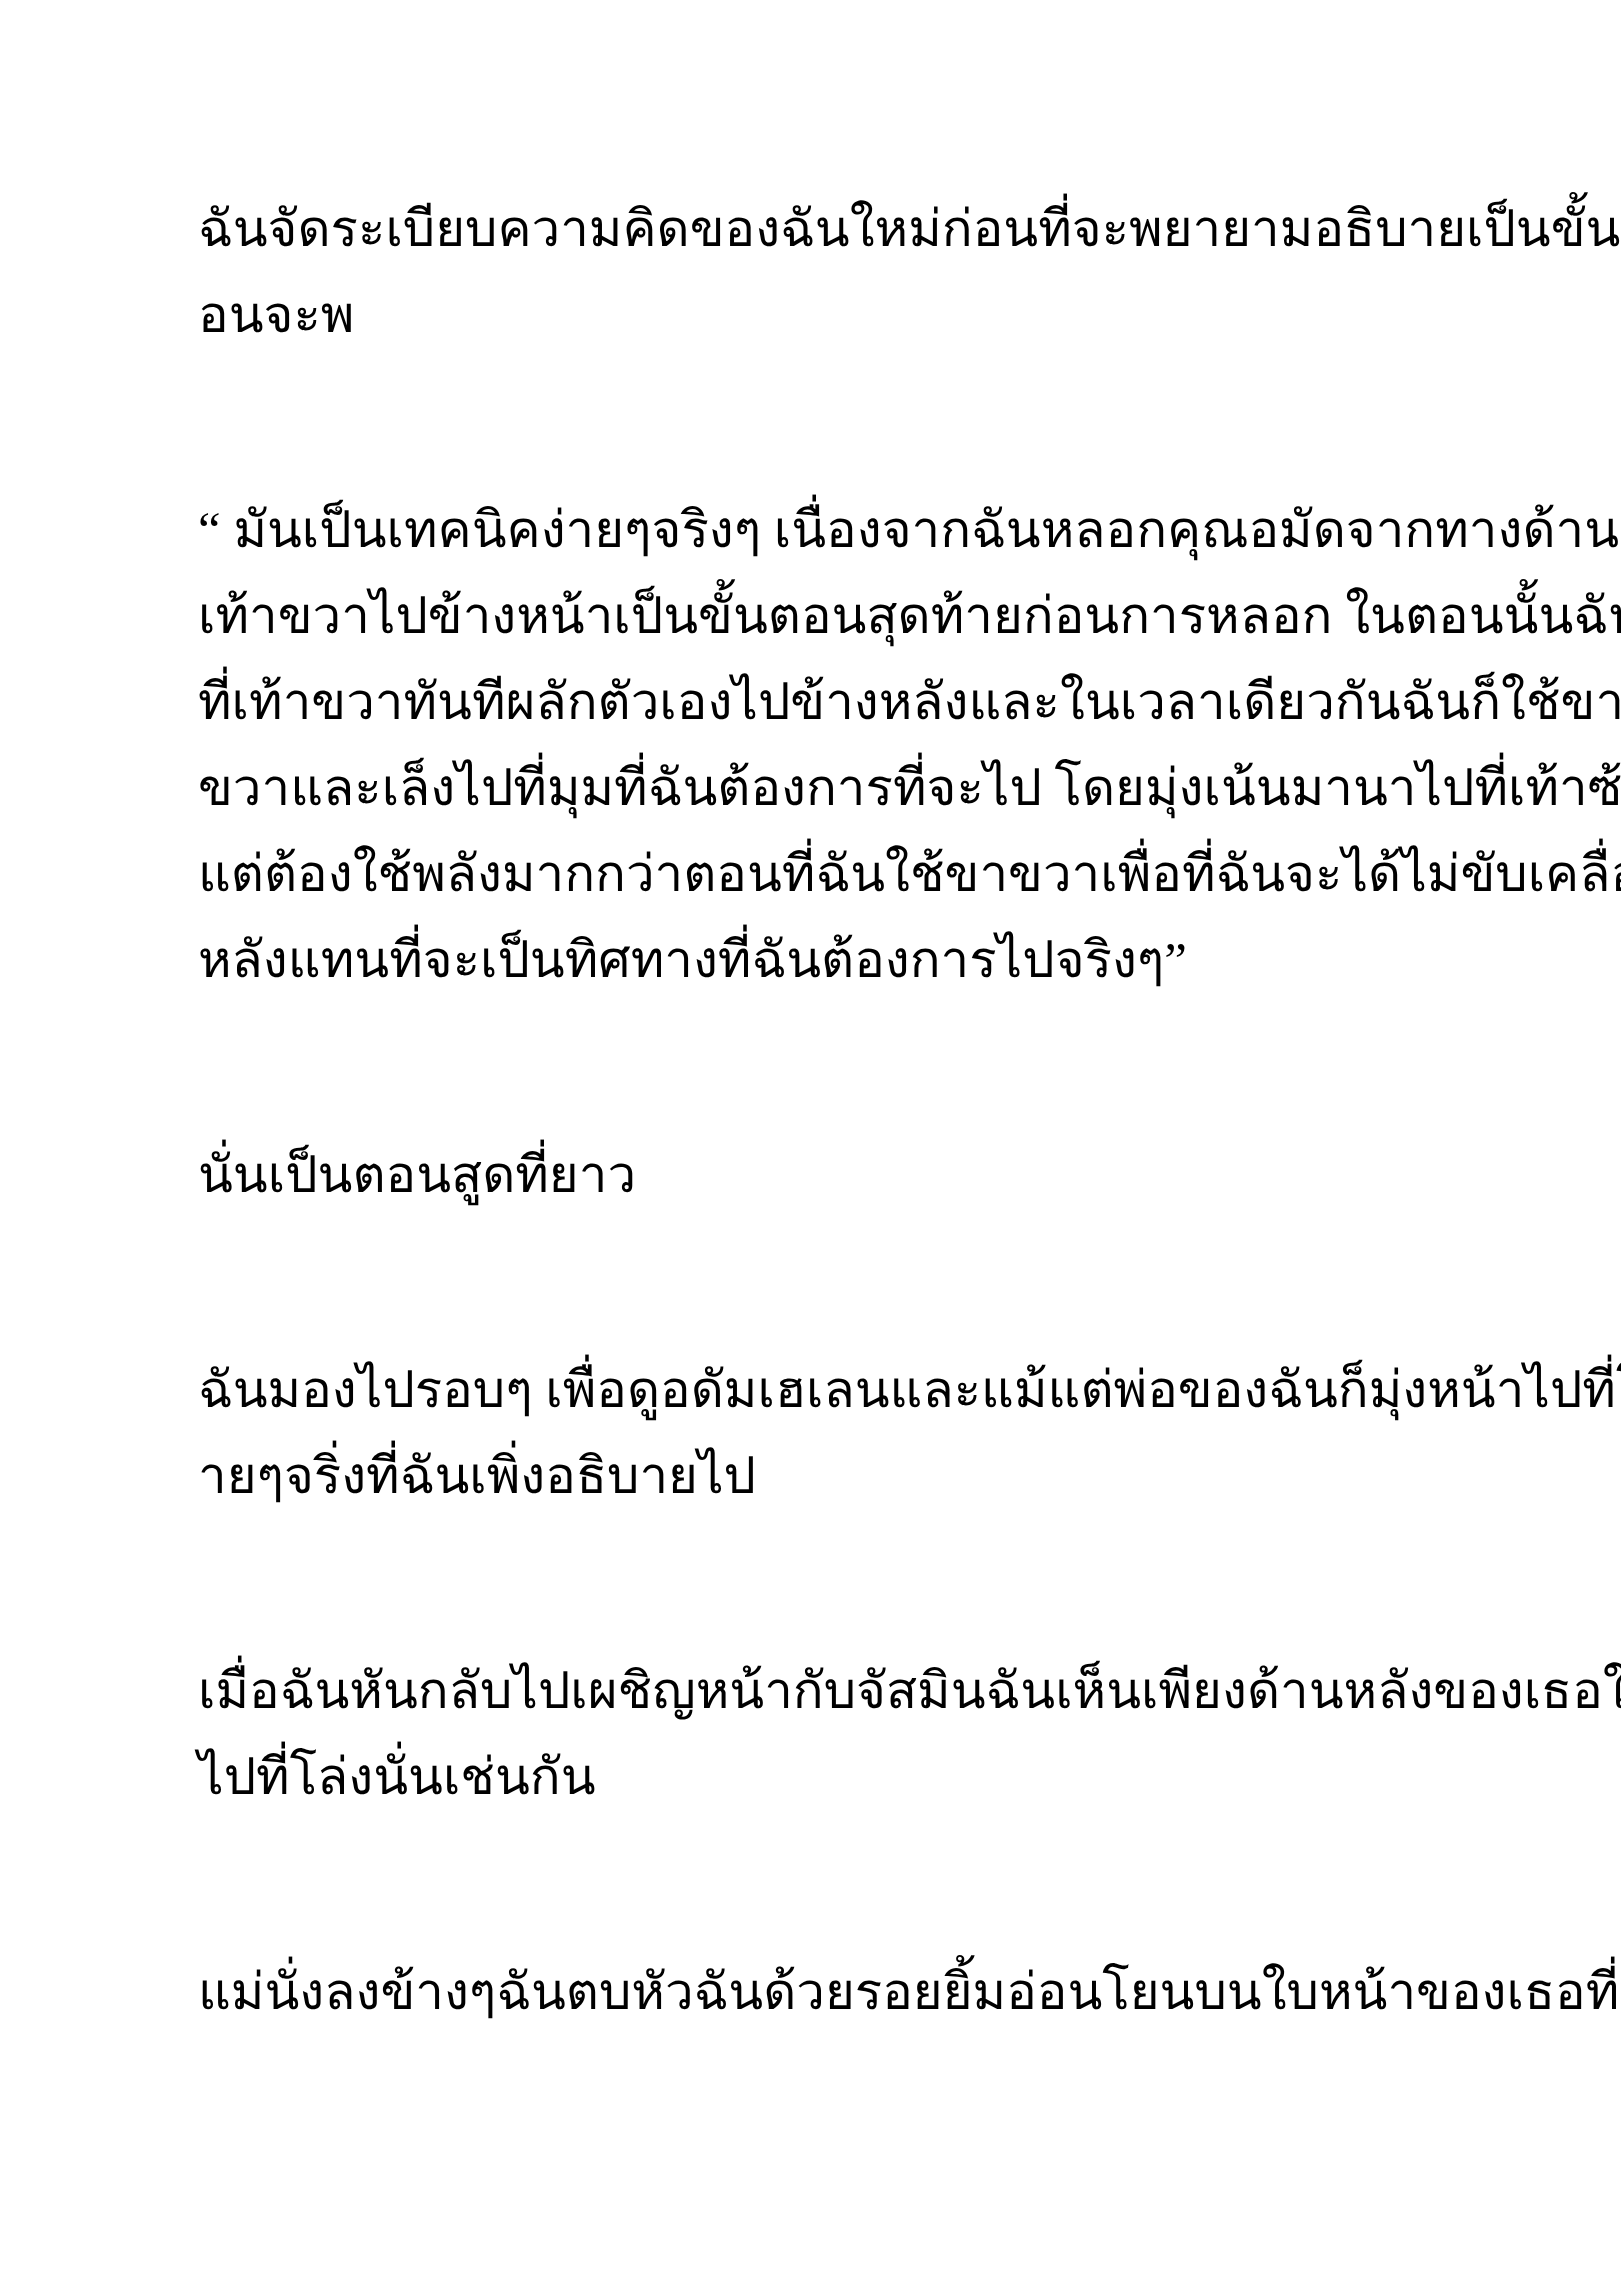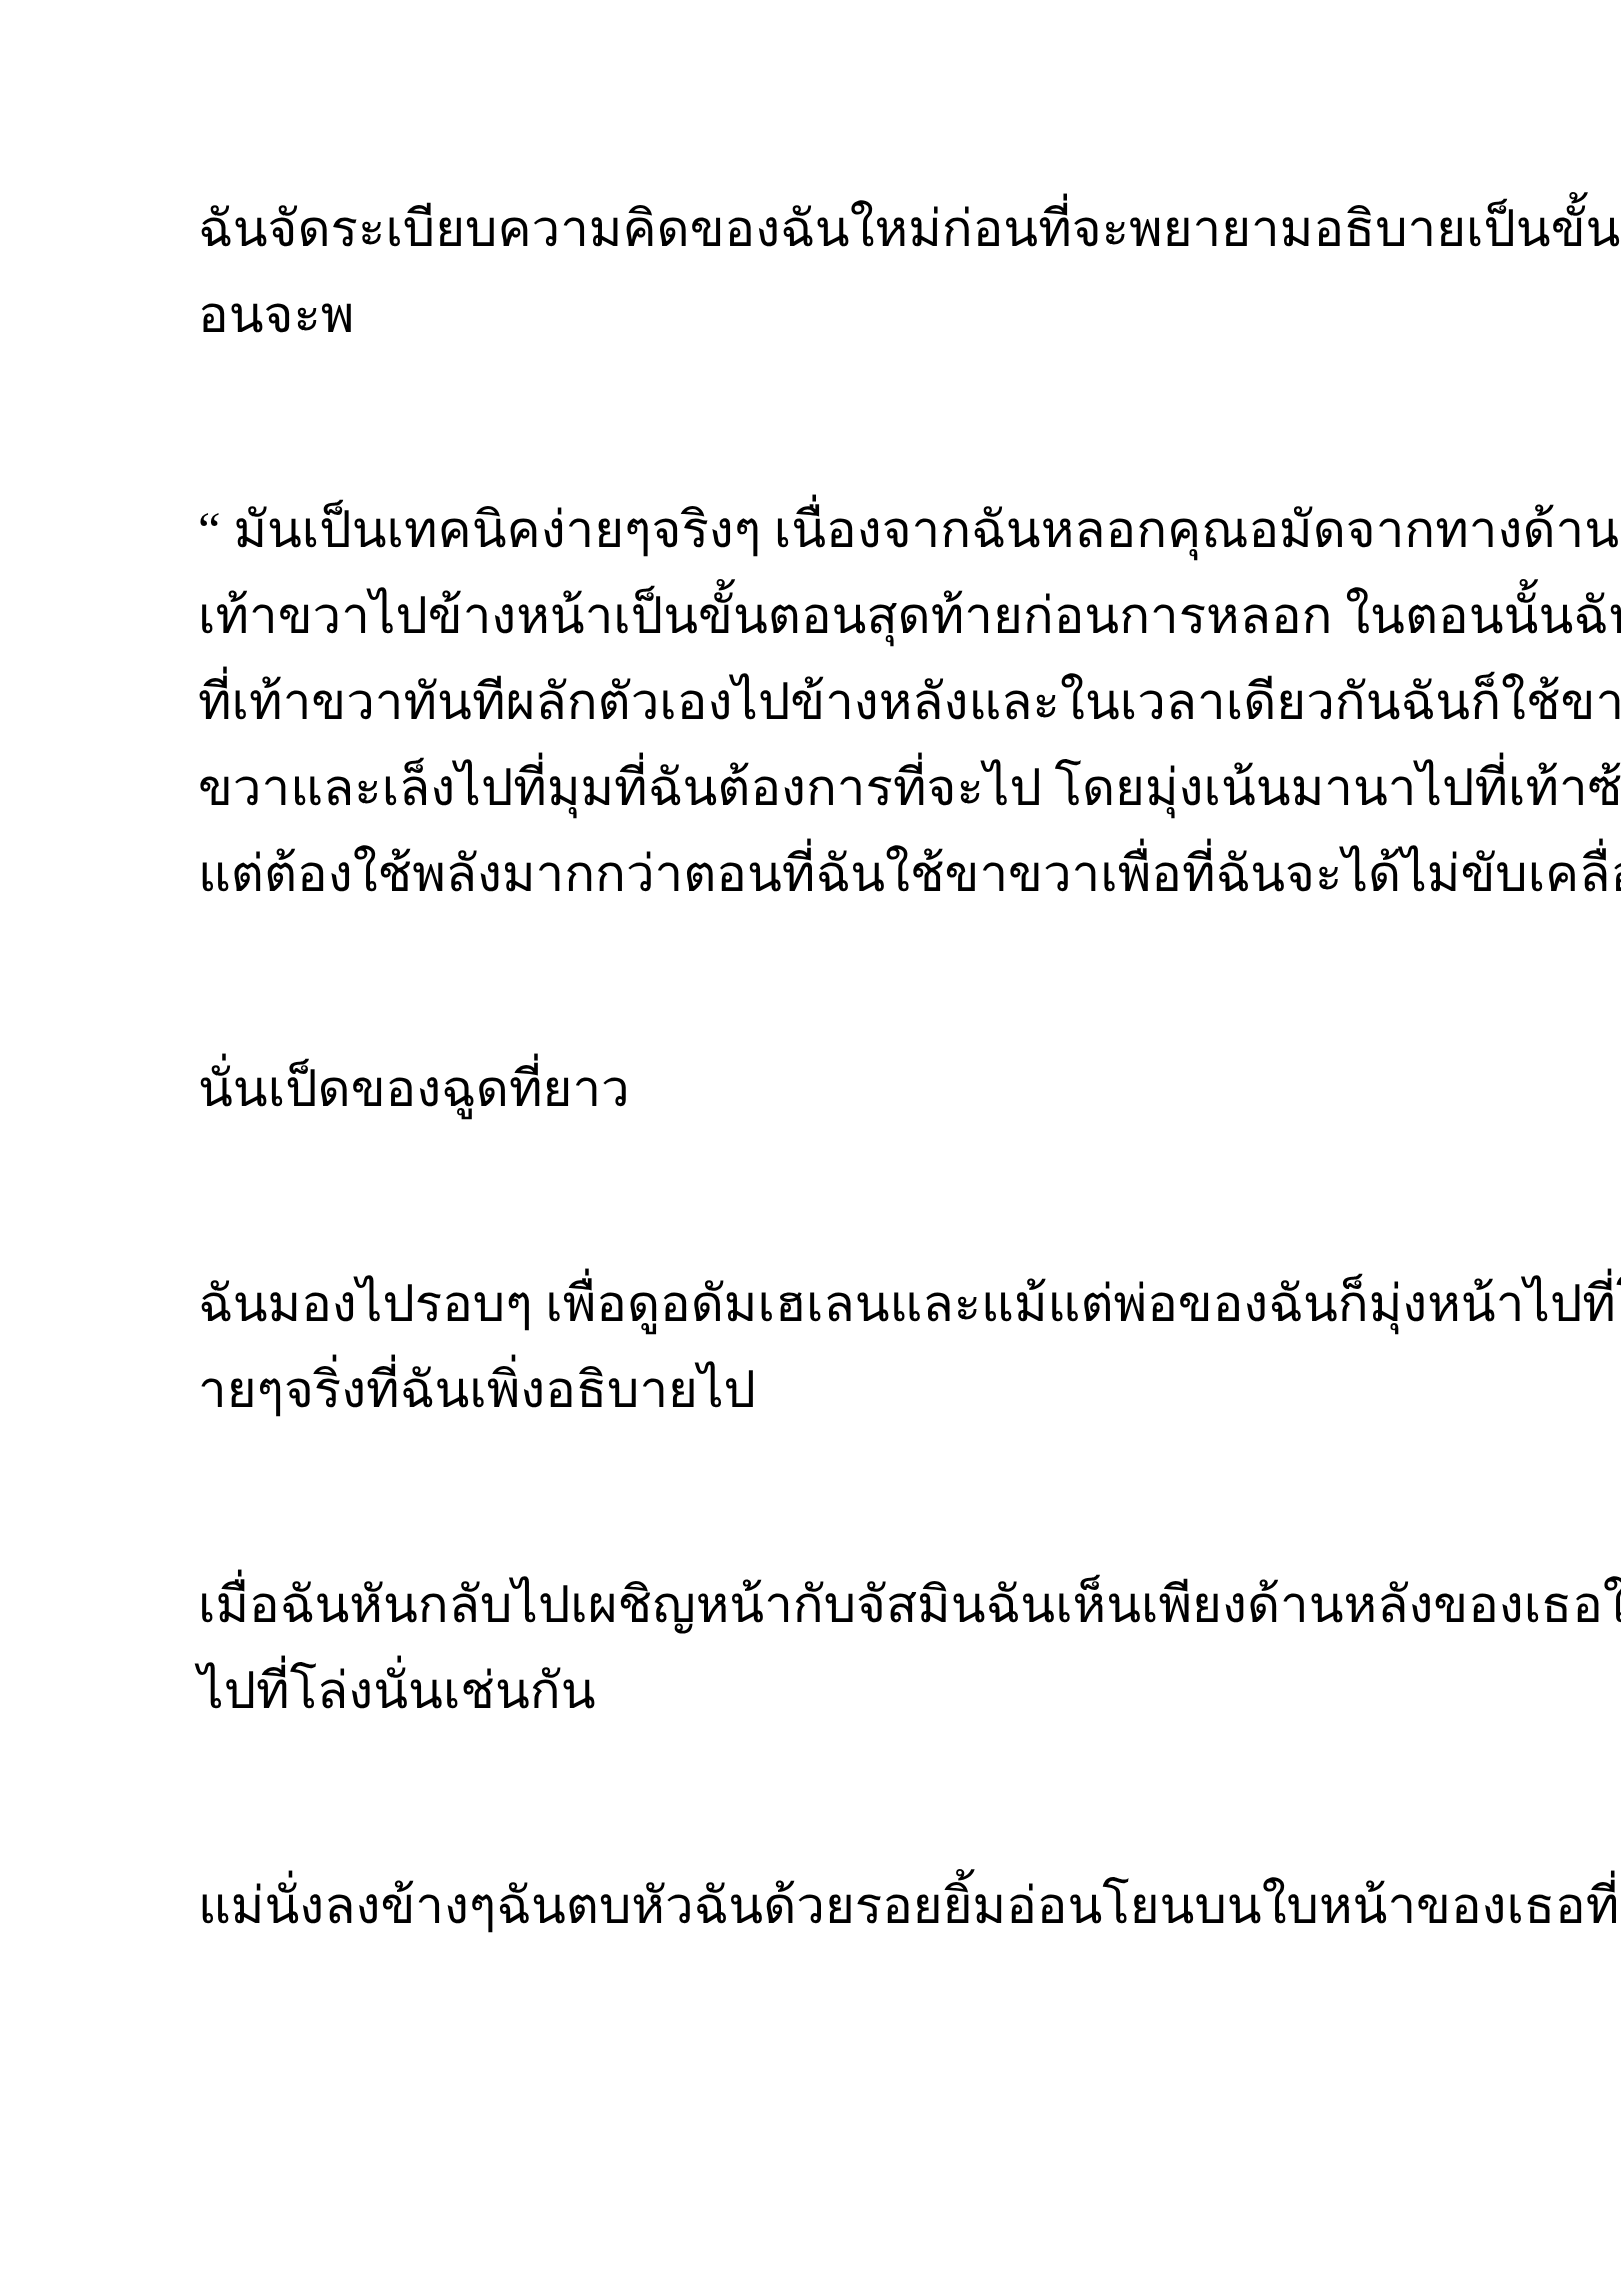--- a/index.html
+++ b/index.html
@@ -44,23 +44,24 @@
       <div class="para">
         <div class="line">ฉันจัดระเบียบความคิดของฉันใหม่ก่อนที่จะพยายามอธิบายเป็นขั้นตอนว่าฉันทำ</div>
         <div class="line">อนจะพ</div>
       </div>
       <div class="para">
         <div class="line">“ มันเป็นเทคนิคง่ายๆจริงๆ เนื่องจากฉันหลอกคุณอมัดจากทางด้านขวาฉันจึงวาง</div>
         <div class="line">เท้าขวาไปข้างหน้าเป็นขั้นตอนสุดท้ายก่อนการหลอก ในตอนนั้นฉันมุ่งความสนใจไป</div>
         <div class="line">ที่เท้าขวาทันทีผลักตัวเองไปข้างหลังและในเวลาเดียวกันฉันก็ใช้ขาซ้ายไว้ข้างหลังขา</div>
         <div class="line">ขวาและเล็งไปที่มุมที่ฉันต้องการที่จะไป โดยมุ่งเน้นมานาไปที่เท้าซ้ายในครั้งนี้แทน</div>
         <div class="line">แต่ต้องใช้พลังมากกว่าตอนที่ฉันใช้ขาขวาเพื่อที่ฉันจะได้ไม่ขับเคลื่อนตัวเองไปข้าง</div>
+        <div class="line">หลังแทนที่จะเป็นทิศทางที่ฉันต้องการไปจริงๆ”</div>
       </div>
       <div class="para">
-        <div class="line">นั่นเป็ดของฉูดที่ยาว</div>
+        <div class="line">นั่นเป็นตอนสูดที่ยาว</div>
       </div>
       <div class="para">
         <div class="line">ฉันมองไปรอบๆ เพื่อดูอดัมเฮเลนและแม้แต่พ่อของฉันก็มุ่งหน้าไปที่โล่งและพยายาม</div>
         <div class="line">ายๆจริ่งที่ฉันเพิ่งอธิบายไป</div>
       </div>
       <div class="para">
         <div class="line">เมื่อฉันหันกลับไปเผชิญหน้ากับจัสมินฉันเห็นเพียงด้านหลังของเธอในขณะที่เธอรีบวิ่ง</div>
         <div class="line">ไปที่โล่งนั่นเช่นกัน</div>
       </div>
       <div class="para">

